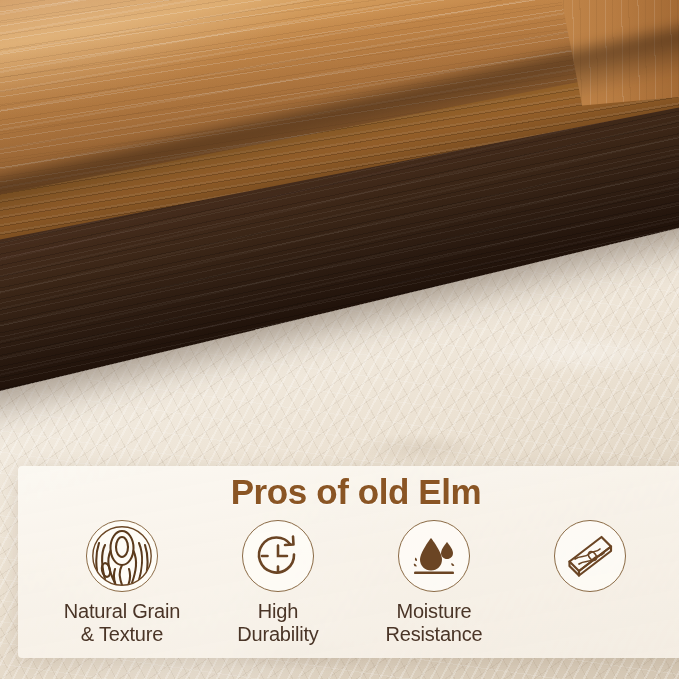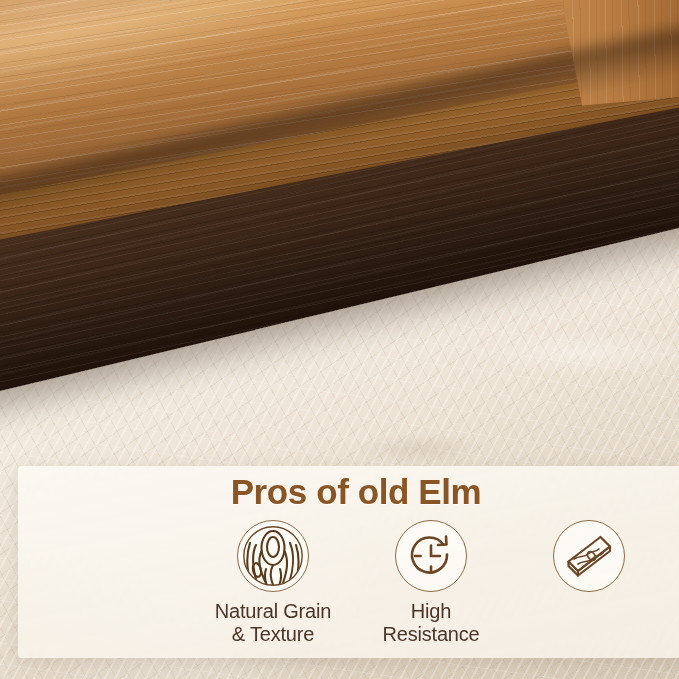--- a/index.html
+++ b/index.html
@@ -199,23 +199,37 @@
         <div class="icon-circle">
           <svg width="48" height="48" viewBox="0 0 48 48" fill="none" stroke="#6b4524" stroke-width="2.6" stroke-linecap="round">
             <path d="M36.5 12.5 A17.5 17.5 0 1 0 40 22.5"></path>
             <polyline points="31,13 39.5,12.5 39,4.5" stroke-linejoin="round"></polyline>
             <path d="M24 13.5 L24 24 L33 24"></path>
             <path d="M24 34.5 L24 40"></path>
             <path d="M8 24 L13.5 24"></path>
           </svg>
         </div>
         <div class="feature-label">High
+Durability</div>
+      </div>
+
+      <div class="feature">
+        <div class="icon-circle">
+          <svg width="52" height="52" viewBox="0 0 52 52" fill="#6b4524" stroke="none">
+            <path d="M23 8 C23 8 12 22 12 29.5 C12 36 17 40.5 23 40.5 C29 40.5 34 36 34 29.5 C34 22 23 8 23 8 Z"></path>
+            <path d="M39 12 C39 12 33 19 33 23 C33 26.5 35.6 29 39 29 C42.4 29 45 26.5 45 23 C45 19 39 12 39 12 Z"></path>
+            <path d="M7.5 27.5 C8.6 28.3 9.2 29.6 9 31 L7.2 30.4 C6.7 29.4 6.9 28.3 7.5 27.5 Z"></path>
+            <path d="M6 33.5 C7.4 33.9 8.5 35 8.8 36.4 L6.6 36.2 C5.8 35.4 5.6 34.4 6 33.5 Z"></path>
+            <path d="M43.5 33 C44.9 33.4 46 34.5 46.3 35.9 L44.1 35.7 C43.3 34.9 43.1 33.9 43.5 33 Z"></path>
+            <rect x="6" y="41.5" width="40" height="2.6" rx="1.2"></rect>
+          </svg>
+        </div>
+        <div class="feature-label">Moisture
 Resistance</div>
       </div>
-
 
       <div class="feature">
         <div class="icon-circle">
           <svg width="54" height="54" viewBox="0 0 54 54" fill="none" stroke="#6b4524" stroke-width="2.2" stroke-linejoin="round" stroke-linecap="round">
             <path d="M38.5 8 L48 17.5 L16 42 L6.5 32.5 Z"></path>
             <path d="M6.5 32.5 L6.5 37 L16 46.5 L16 42"></path>
             <path d="M16 42 L48 17.5 L48 22 L16 46.5"></path>
             <path d="M12 30 C18 26 22 29 26 25 C30 21 33 24 37 20" stroke-width="1.7"></path>
             <path d="M16 35 C22 31 26 34 30 30 C34 26 37 28 41 24" stroke-width="1.7"></path>
             <ellipse cx="29.5" cy="27" rx="3.4" ry="5" transform="rotate(-38 29.5 27)" stroke-width="1.7"></ellipse>

